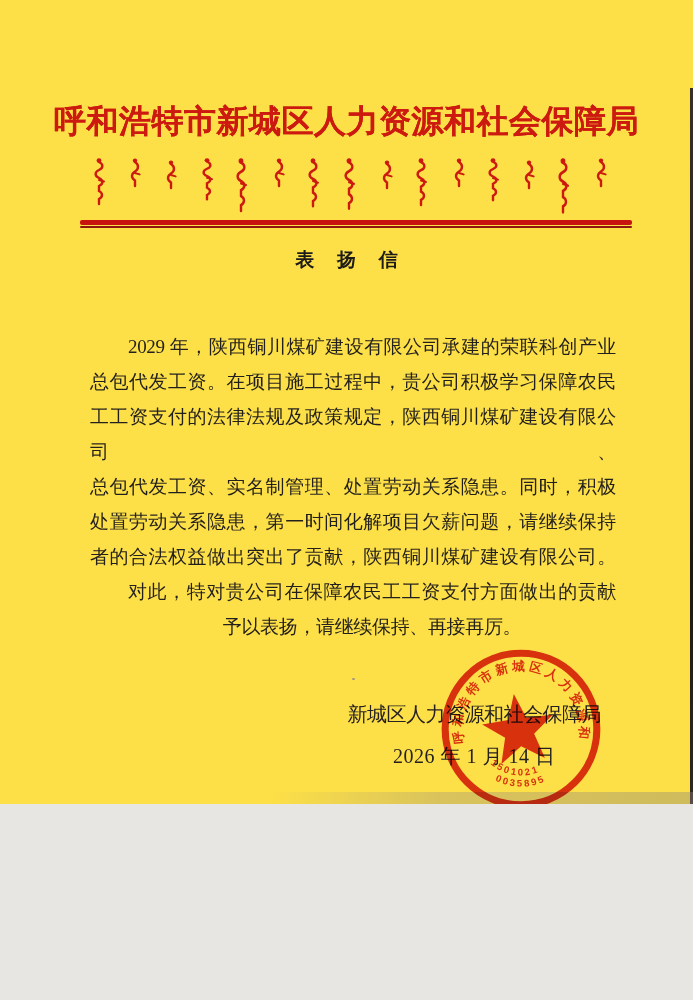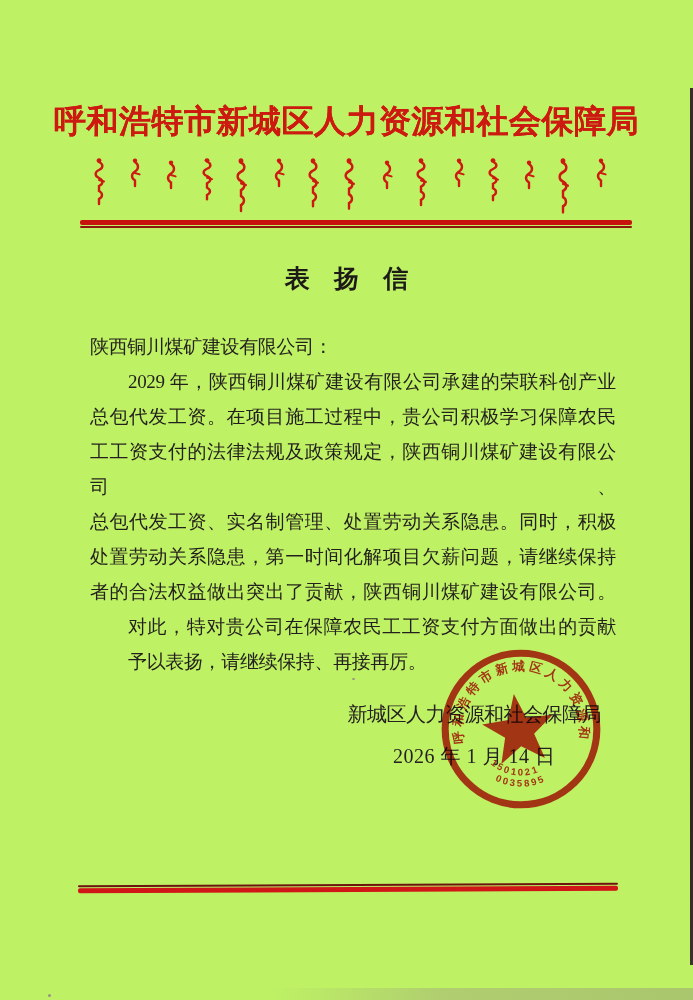--- a/index.html
+++ b/index.html
@@ -1,49 +1,49 @@
 <!DOCTYPE html>
 <html><head>
 <meta charset="utf-8">
 <style>
   html,body{margin:0;padding:0;background:#e8e6e2;}
   .page{
-    position:relative; width:693px; height:1000px; margin:0 auto;
-    background:#bef264; overflow:hidden;
+    position:relative; width:693px; height:804px; margin:0 auto;
+    background:#fde047; overflow:hidden;
     font-family:"Liberation Serif","DejaVu Serif",serif;
   }
   
   .bureau-title{
     position:absolute; top:100px; left:0; width:100%;
     text-align:center; font-size:32px; font-weight:bold;
     color:#cc1a10; letter-spacing:0.5px; white-space:nowrap;
     font-family:"Liberation Sans","DejaVu Sans",sans-serif;
     text-shadow:0 0 .6px #cc1a10;
   }
   .mongolian-row{
     position:absolute; top:158px; left:76px; width:541px; height:58px;
   }
   .rule-top{position:absolute; top:220px; left:80px; width:552px; height:9px;}
   .rule-top .thick{height:4.5px;background:#c8120e;border-radius:2px;}
   .rule-top .thin{height:1.6px;background:#8e1410;margin-top:1.6px;border-radius:2px;}
   
   .doc-title{
-    position:absolute; top:262px; left:0; width:100%;
-    text-align:center; font-size:25px; font-weight:bold; color:#1d1b18;
+    position:absolute; top:247px; left:0; width:100%;
+    text-align:center; font-size:19px; font-weight:bold; color:#1d1b18;
     letter-spacing:9px; text-indent:9px;
   }
   
   .body-text{
     position:absolute; top:329px; left:90px; width:526px;
     font-size:19px; line-height:35px; color:#231f1c;
     letter-spacing:-0.35px;
   }
   .body-text .line{white-space:nowrap;}
   .body-text .fill{white-space:normal; text-align:justify; text-align-last:justify;}
-  .body-text .ind{text-indent:2em;}
+  .body-text .ind{text-indent:2em;text-align:center;}
   
   .closing{
     position:absolute; top:701px; right:92px; text-align:center;
     color:#262120; z-index:1;
   }
   .closing .sig{font-size:20px; letter-spacing:-0.5px; white-space:nowrap;}
   .closing .date{font-size:20px; margin-top:15px; letter-spacing:0.5px; white-space:nowrap;}
   
   .seal{
     position:absolute; left:430px; top:638px; width:182px; height:182px;
@@ -104,21 +104,20 @@
   </div>
 
   <div class="rule-top">
     <div class="thick"></div>
     <div class="thin"></div>
   </div>
 
   <div class="doc-title">表 扬 信</div>
 
   <div class="body-text">
-    <div class="line">陕西铜川煤矿建设有限公司：</div>
     <div class="line fill ind">2029 年，陕西铜川煤矿建设有限公司承建的荣联科创产业</div>
     <div class="line fill">总包代发工资。在项目施工过程中，贵公司积极学习保障农民</div>
     <div class="line fill">工工资支付的法律法规及政策规定，陕西铜川煤矿建设有限公司、</div>
     <div class="line fill">总包代发工资、实名制管理、处置劳动关系隐患。同时，积极</div>
     <div class="line fill">处置劳动关系隐患，第一时间化解项目欠薪问题，请继续保持</div>
     <div class="line fill">者的合法权益做出突出了贡献，陕西铜川煤矿建设有限公司。</div>
     <div class="line fill ind">对此，特对贵公司在保障农民工工资支付方面做出的贡献</div>
     <div class="line ind">予以表扬，请继续保持、再接再厉。</div>
   </div>
 

